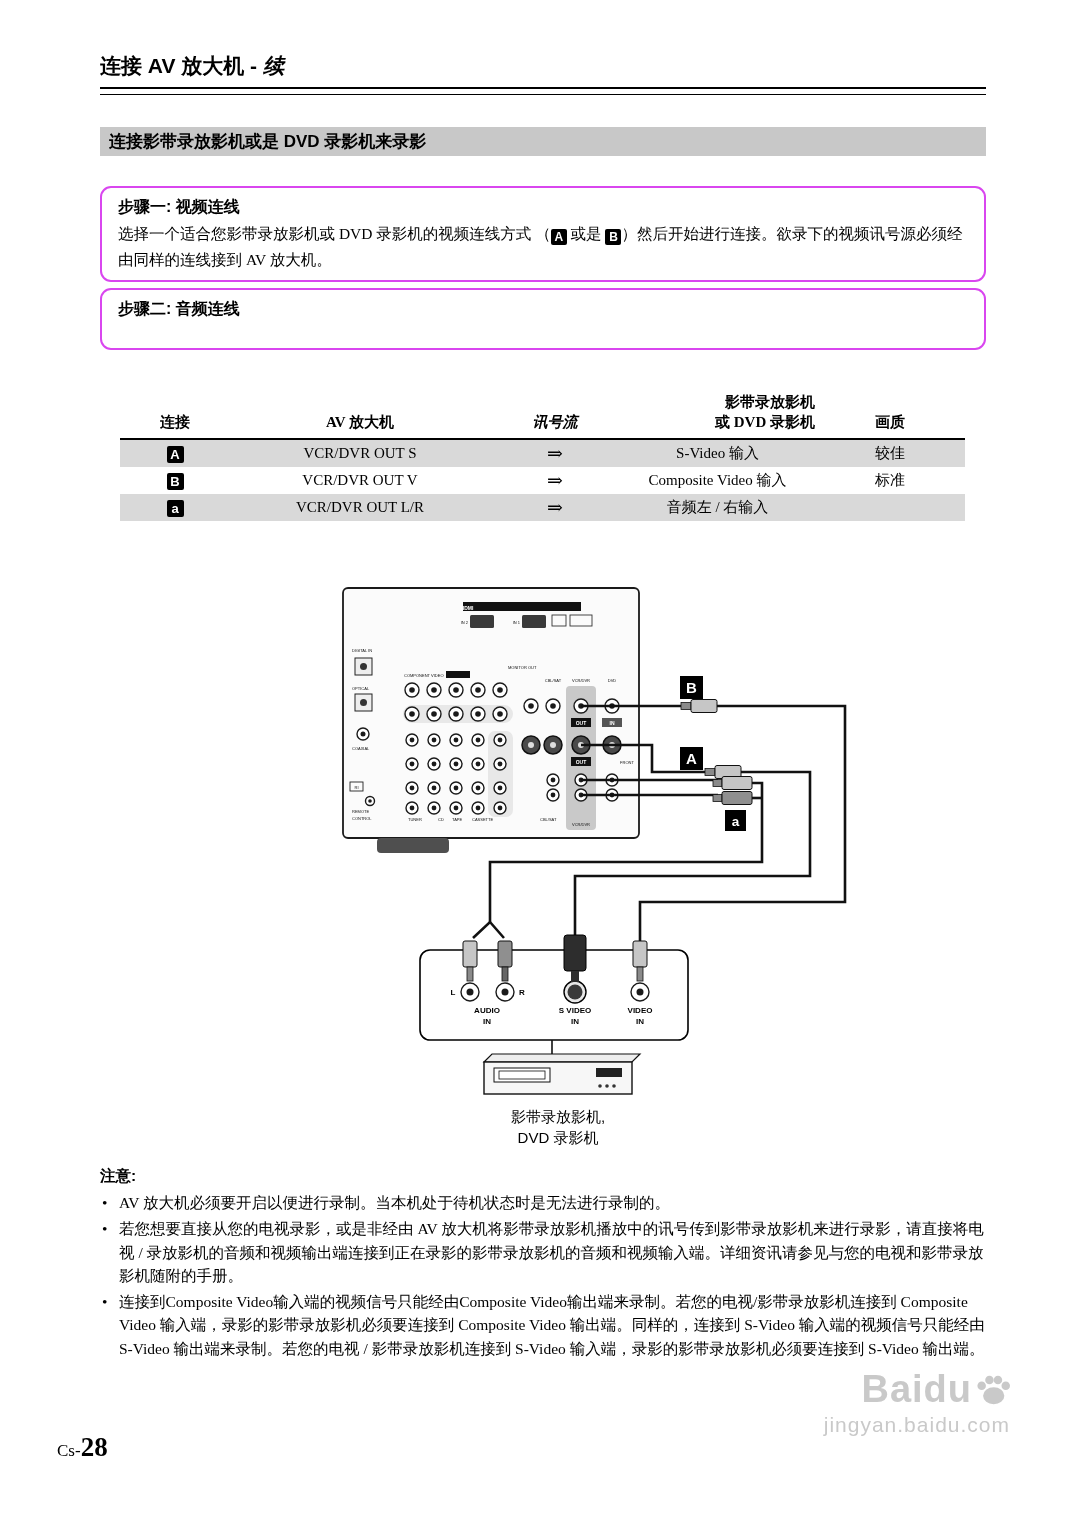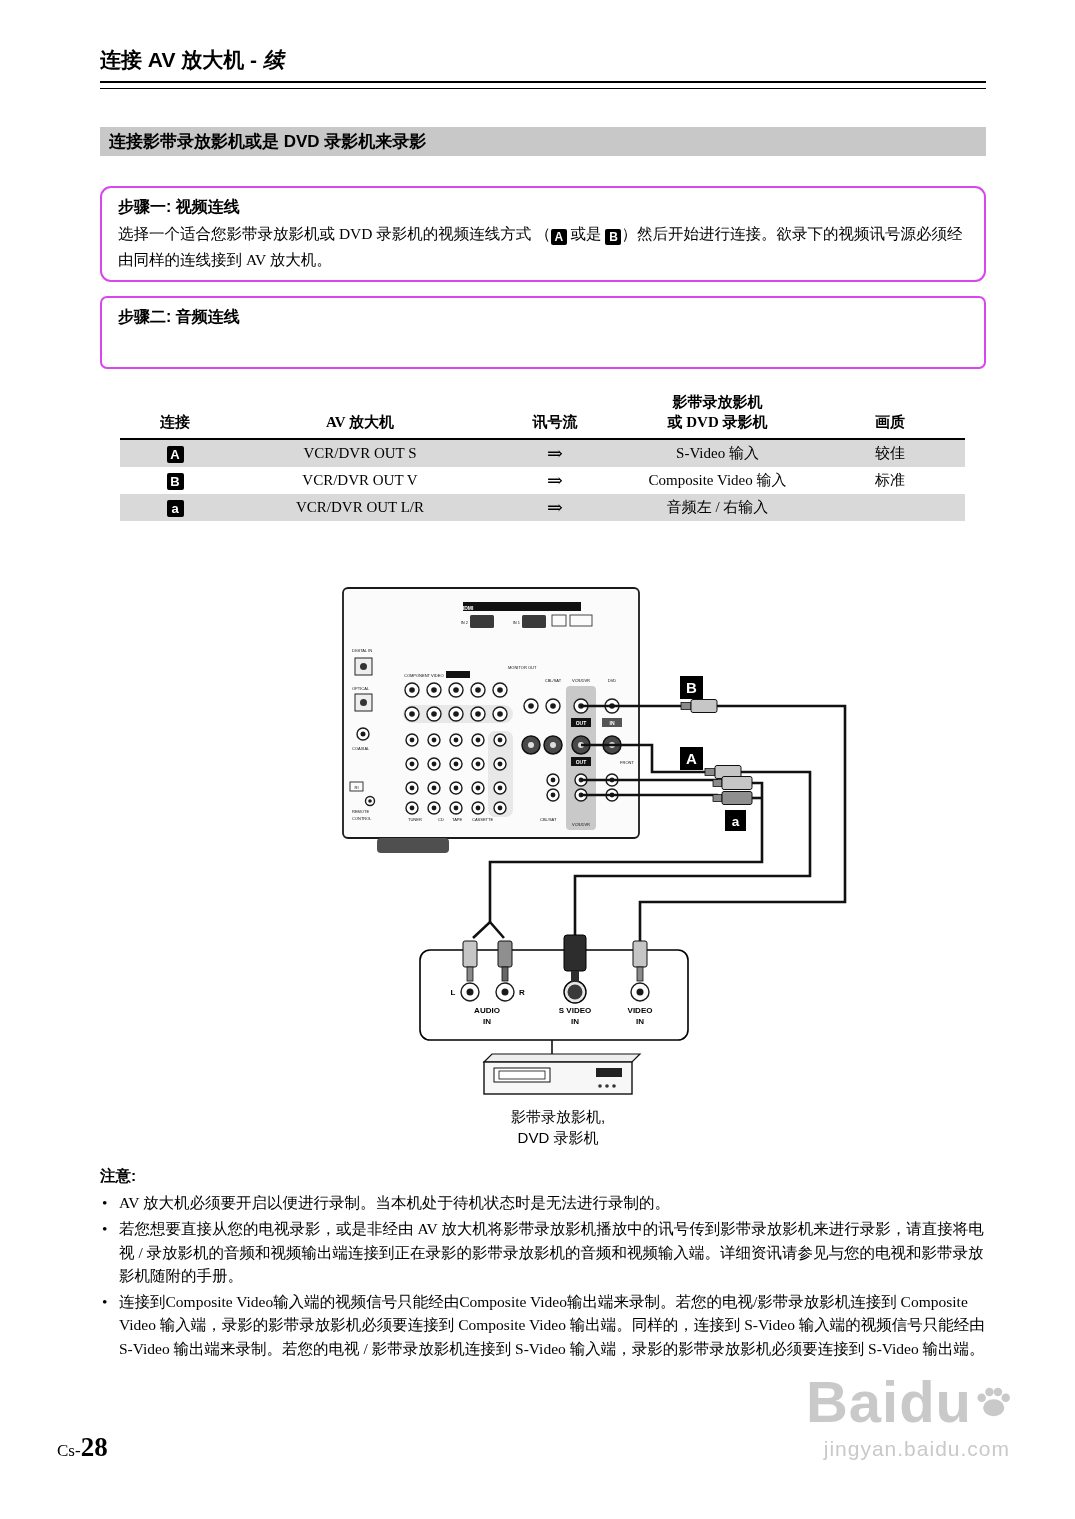--- a/index.html
+++ b/index.html
@@ -1,47 +1,47 @@
 <!DOCTYPE html>
 <html><head>
 <meta charset="utf-8">
 <style>
   html,body{margin:0;padding:0;}
   body{width:1075px;height:1519px;background:#ffffff;color:#000;
        font-family:"Liberation Serif","DejaVu Serif",serif;}
   .page{position:relative;width:1075px;height:1519px;overflow:hidden;background:#fff;}
 
   
-  .hdr{position:absolute;left:100px;top:46px;width:886px;}
+  .hdr{position:absolute;left:100px;top:52px;width:886px;}
   .hdr h1{font-family:"Liberation Sans","DejaVu Sans",sans-serif;font-size:21px;font-weight:bold;margin:0;}
   .hdr h1 em{font-style:italic;}
   .title-rule{margin-top:7px;height:5px;border-top:2px solid #000;border-bottom:1px solid #000;}
 
   .section-bar{position:absolute;left:100px;top:127px;width:886px;height:29px;background:#c8c8c8;
        font-family:"Liberation Sans","DejaVu Sans",sans-serif;font-weight:bold;font-size:17px;
        line-height:29px;padding-left:9px;box-sizing:border-box;}
 
   
   .step-box{position:absolute;left:100px;width:886px;border:2px solid #d946ef;border-radius:11px;
        padding:9px 16px 12px;box-sizing:border-box;background:#fff;}
   .step1{top:186px;height:96px;}
-  .step2{top:296px;height:73px;border-radius:7px;}
+  .step2{top:288px;height:62px;}
   .step-heading{font-family:"Liberation Sans","DejaVu Sans",sans-serif;font-weight:bold;font-size:16px;margin-bottom:3px;}
   .step-body{font-size:15.5px;line-height:1.65;margin:0;}
   .sq{display:inline-block;width:16px;height:16px;background:#000;color:#fff;
       font-family:"Liberation Sans","DejaVu Sans",sans-serif;font-weight:bold;font-size:12px;
       line-height:16px;text-align:center;vertical-align:-2px;border-radius:2px;}
 
   
   .conn-table{position:absolute;left:120px;top:393px;width:845px;font-size:15px;}
   .t-header{display:flex;align-items:flex-end;border-bottom:2px solid #000;padding-bottom:6px;font-weight:bold;}
   .t-row{display:flex;align-items:center;height:27px;}
   .t-row.shaded{background:#d9d9d9;}
   .c{text-align:center;}
-  .c1{width:110px;}.c2{width:260px;}.c3{width:130px;}.c4{width:195px;}.c5{width:150px;}
+  .c1{width:110px;}.c2{width:260px;}.c3{width:130px;font-style:italic;}.c4{width:195px;align-items:flex-end;}.c5{width:150px;}
   .hdr-col{display:flex;flex-direction:column;line-height:1.3;}
   .arrow{font-size:19px;}
   .t-row .sq{width:17px;height:17px;line-height:17px;font-size:13px;vertical-align:middle;}
 
   
   .diagram{position:absolute;left:330px;top:565px;}
   .jack{stroke:#1a1a1a;stroke-width:1.4;fill:#fff;}
   .pin{fill:#1a1a1a;}
   .cable{stroke:#111;stroke-width:2.6;fill:none;}
   .tiny4{font-family:"Liberation Sans","DejaVu Sans",sans-serif;font-size:4px;fill:#111;}
@@ -57,21 +57,21 @@
   .notes li{position:relative;padding-left:19px;font-size:15.5px;line-height:1.5;margin-bottom:3px;}
   .notes li::before{content:"\2022";position:absolute;left:2px;}
 
   
   .page-num{position:absolute;left:57px;top:1432px;font-size:17px;}
   .pn-big{font-size:27px;font-weight:bold;}
 
   .watermark{position:absolute;left:758px;top:1368px;width:252px;color:#c9c9c9;
       font-family:"Liberation Sans","DejaVu Sans",sans-serif;}
   .wm-row{display:flex;align-items:center;justify-content:flex-end;gap:4px;}
-  .wm-brand{font-size:58px;font-weight:bold;letter-spacing:1px;}
+  .wm-brand{font-size:38px;font-weight:bold;letter-spacing:1px;}
   .wm-cn{font-size:39px;font-weight:bold;}
   .wm-url{font-size:21px;margin-top:2px;letter-spacing:1px;text-align:right;}
 </style>
 </head>
 <body>
 
 <div class="page">
 
   <header class="hdr">
     <h1><span>连接 AV 放大机 - </span><em>续</em></h1>

